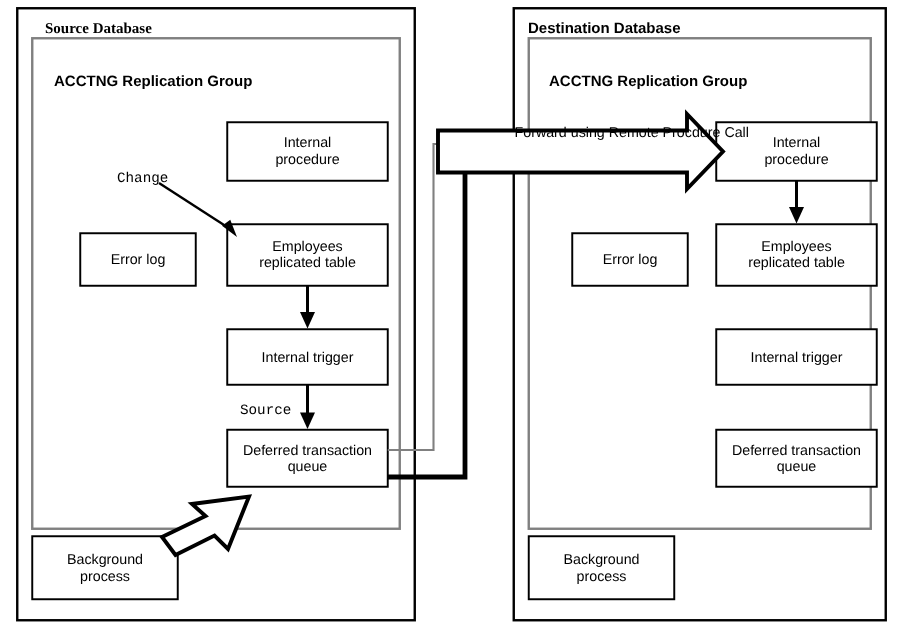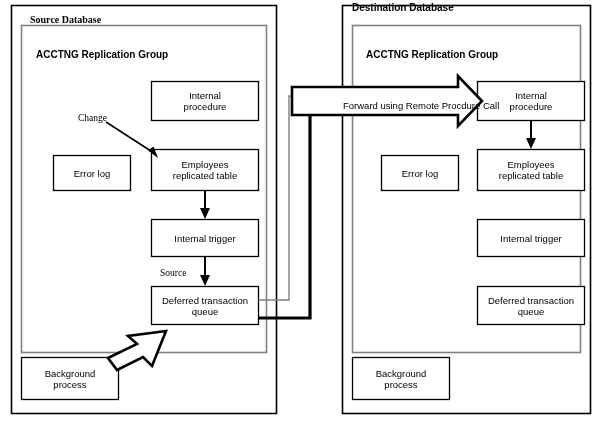--- a/index.html
+++ b/index.html
@@ -41,21 +41,21 @@
   .title-lbl {
     position: absolute;
     font-family: "Liberation Sans", sans-serif;
     font-size: 10px;
     font-weight: bold;
     color: #000000;
     white-space: nowrap;
   }
   .free-lbl {
     position: absolute;
-    font-family: Liberation Serif, serif;
+    font-family: Liberation Mono, monospace;
     font-size: 9.5px;
     color: #000000;
     white-space: nowrap;
   }
   .rpc-lbl {
     position: absolute;
     font-family: "Liberation Sans", sans-serif;
     font-size: 9.5px;
     color: #000000;
     white-space: nowrap;
@@ -129,21 +129,21 @@
     </g>
 
     <polygon points="292,87 458,87 458,76 482,101 458,126 458,115 292,115" fill="#ffffff" stroke="#000000" stroke-width="2.6" stroke-linejoin="miter"></polygon>
 
     <polygon points="108,358 137,344 128,336 166,331 152,366 143,357 117,370" fill="#ffffff" stroke="#000000" stroke-width="2.6" stroke-linejoin="miter"></polygon>
 
   </svg>
 
   <div class="title-lbl" style="left:30px; top:14px;font-family:Liberation Serif, serif;">Source Database</div>
 
-  <div class="title-lbl" style="left:352px; top:2px;">Destination Database</div>
+  <div class="title-lbl" style="left:352px; top:14px;">Destination Database</div>
 
   <div class="title-lbl" style="left:36px; top:49px;">ACCTNG Replication Group</div>
 
   <div class="title-lbl" style="left:366px; top:49px;">ACCTNG Replication Group</div>
 
   <div class="lbl" style="left:151px; top:81px; width:108px; height:40px;">Internal
 procedure</div>
 
   <div class="lbl" style="left:151px; top:149px; width:108px; height:42px;">Employees
 replicated table</div>
@@ -171,15 +171,15 @@
   <div class="lbl" style="left:477px; top:286px; width:108px; height:39px;">Deferred transaction
 queue</div>
 
   <div class="lbl" style="left:352px; top:357px; width:98px; height:43px;">Background
 process</div>
 
   <div class="free-lbl" style="left:78px; top:113px;">Change</div>
 
   <div class="free-lbl" style="left:160px; top:268px;">Source</div>
 
-  <div class="rpc-lbl" style="left:295px; top:100px;padding-left:48px;">Forward using Remote Procdure Call</div>
+  <div class="rpc-lbl" style="left:295px; top:83px;padding-left:48px;">Forward using Remote Procdure Call</div>
 
 </div>
 
 </body></html>

